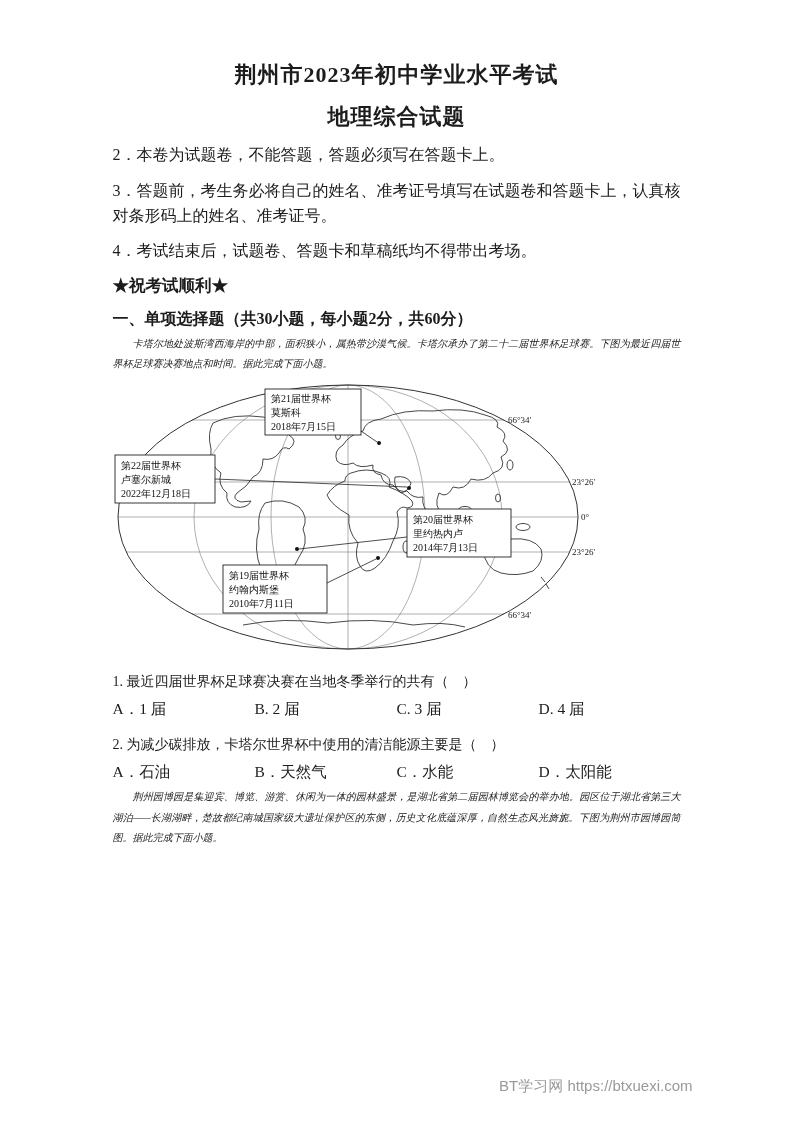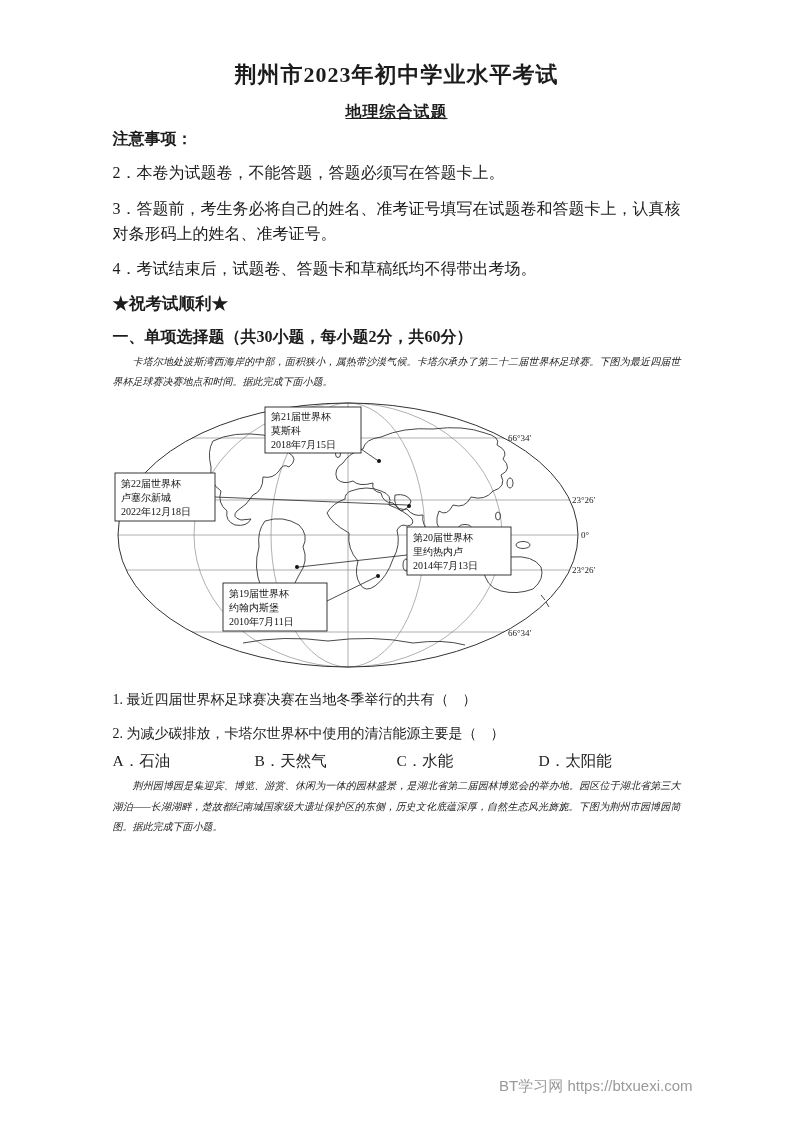--- a/index.html
+++ b/index.html
@@ -8,21 +8,21 @@
     width:704px; height:1122px;
     margin:0 auto;
     box-sizing:border-box;
     padding:46px 68px 0 68px;
     background:#ffffff;
     font-family:"Liberation Serif", serif;
     color:#1c1c1c;
     overflow:hidden;
   }
   .title { text-align:center; font-size:22px; font-weight:700; margin:14px 0 12px; letter-spacing:1px; }
-  .subtitle { text-align:center; font-size:16px; font-weight:700; margin:0 0 0; letter-spacing:1px;text-decoration:underline; }
+  .subtitle { text-align:center; font-size:22px; font-weight:700; margin:0 0 0; letter-spacing:1px; }
   .notices-heading { font-size:16px; font-weight:700; margin:6px 0 2px; }
   .notice-item { font-size:16px; line-height:1.55; margin:11px 0; text-align:justify; }
   .wish { text-align:left; font-size:16.5px; font-weight:700; margin:4px 0 8px; }
   .section-heading { font-size:16px; font-weight:700; margin:12px 0 4px; }
   .para { font-size:10px; line-height:1.95; text-align:justify; text-indent:2em; margin:4px 0;font-style:italic; }
   .map-wrap { margin:8px 0 4px; }
   svg text { font-family:"Liberation Serif", serif; }
   .q-stem { font-size:14px; margin:16px 0 4px; }
   .options { display:grid; grid-template-columns:1fr 1fr 1fr 1fr; font-size:15.5px; margin:8px 0 4px; }
   .options span { white-space:nowrap; }
@@ -30,21 +30,20 @@
             font-family:"Liberation Sans", sans-serif; }
 </style>
 </head>
 <body>
 
 <div class="page">
 
   <div class="title">荆州市2023年初中学业水平考试</div>
   <div class="subtitle">地理综合试题</div>
 
-  <div class="notices-heading">注意事项：</div>
   <div class="notice-item">2．本卷为试题卷，不能答题，答题必须写在答题卡上。</div>
   <div class="notice-item">3．答题前，考生务必将自己的姓名、准考证号填写在试题卷和答题卡上，认真核对条形码上的姓名、准考证号。</div>
   <div class="notice-item">4．考试结束后，试题卷、答题卡和草稿纸均不得带出考场。</div>
 
   <div class="wish">★祝考试顺利★</div>
 
   <div class="section-heading">一、单项选择题（共30小题，每小题2分，共60分）</div>
   <div class="para">卡塔尔地处波斯湾西海岸的中部，面积狭小，属热带沙漠气候。卡塔尔承办了第二十二届世界杯足球赛。下图为最近四届世界杯足球赛决赛地点和时间。据此完成下面小题。</div>
 
   <div class="map-wrap">
@@ -124,20 +123,26 @@
         <circle cx="265" cy="177" r="2" fill="#111"></circle>
         <rect x="110" y="184" width="104" height="48" fill="#fff" stroke="#222" stroke-width="0.9"></rect>
         <text x="116" y="198" font-size="10" fill="#111">第19届世界杯</text>
         <text x="116" y="212" font-size="10" fill="#111">约翰内斯堡</text>
         <text x="116" y="226" font-size="10" fill="#111">2010年7月11日</text>
       </g>
     </svg>
   </div>
 
   <div class="q-stem">1. 最近四届世界杯足球赛决赛在当地冬季举行的共有（　）</div>
+  <div class="options">
+    <span>A．1 届</span>
+    <span>B. 2 届</span>
+    <span>C. 3 届</span>
+    <span>D. 4 届</span>
+  </div>
 
   <div class="q-stem">2. 为减少碳排放，卡塔尔世界杯中使用的清洁能源主要是（　）</div>
   <div class="options">
     <span>A．石油</span>
     <span>B．天然气</span>
     <span>C．水能</span>
     <span>D．太阳能</span>
   </div>
 
   <div class="para" style="margin-top:0; line-height:2.05;">荆州园博园是集迎宾、博览、游赏、休闲为一体的园林盛景，是湖北省第二届园林博览会的举办地。园区位于湖北省第三大湖泊——长湖湖畔，楚故都纪南城国家级大遗址保护区的东侧，历史文化底蕴深厚，自然生态风光旖旎。下图为荆州市园博园简图。据此完成下面小题。</div>

